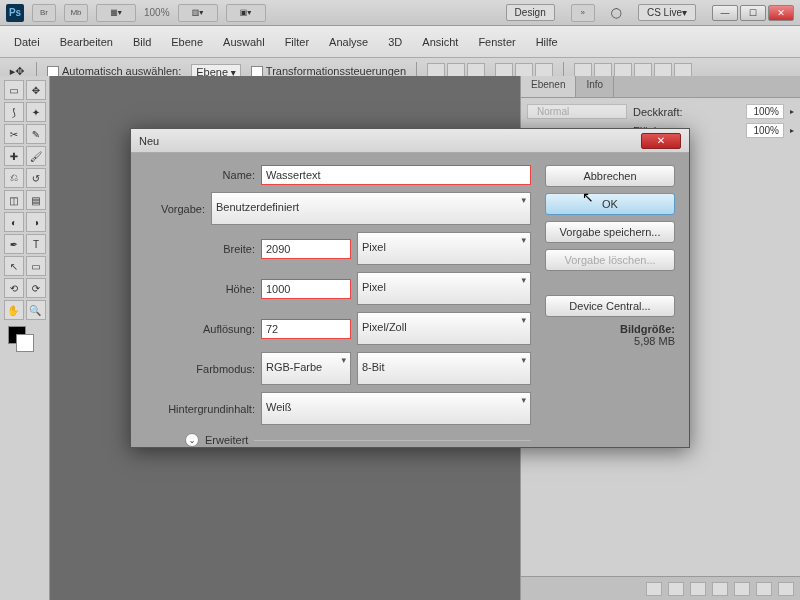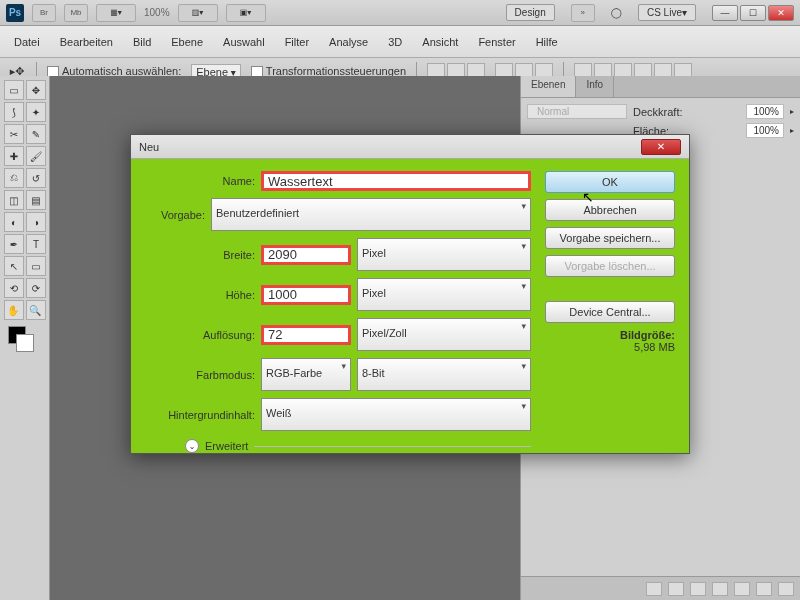--- a/index.html
+++ b/index.html
@@ -33,28 +33,28 @@
 .panels{width:280px;background:#c8c8c8;border-left:1px solid #999;display:flex;flex-direction:column}
 .panel-tabs{height:22px;background:#b8b8b8;display:flex;border-bottom:1px solid #999}
 .ptab{padding:3px 10px;border-right:1px solid #999;font-size:10px;color:#444}
 .ptab.active{background:#d0d0d0}
 .panel-body{flex:1;background:#d0d0d0;padding:6px}
 .prow{display:flex;align-items:center;gap:6px;margin-bottom:4px;font-size:10px;color:#888}
 .psel{border:1px solid #bbb;background:#e5e5e5;padding:1px 9px;font-size:10px;color:#aaa;width:100px}
 .pval{border:1px solid #bbb;background:#fff;padding:1px 4px;font-size:10px;width:38px;text-align:right;margin-left:auto}
 .panel-foot{height:24px;background:#c0c0c0;border-top:1px solid #999;display:flex;align-items:center;justify-content:flex-end;gap:6px;padding:0 6px}
 .pf-icon{width:16px;height:14px;border:1px solid #aaa;background:#ddd}
-.dialog{position:absolute;top:134px;left:130px;width:560px;height:320px;background:#84cc16;border:1px solid #555;box-shadow:0 4px 20px rgba(0,0,0,0.5)}
+.dialog{position:absolute;top:128px;left:130px;width:560px;height:320px;background:#a3a3a3;border:1px solid #555;box-shadow:0 4px 20px rgba(0,0,0,0.5)}
 .dlg-title{height:24px;background:linear-gradient(#e8e8e8,#d5d5d5);border-bottom:1px solid #aaa;display:flex;align-items:center;padding:0 8px;font-size:11px}
 .dlg-close{margin-left:auto;width:40px;height:16px;background:linear-gradient(#d55,#b22);border:1px solid #822;border-radius:2px;color:#fff;display:flex;align-items:center;justify-content:center;font-size:10px}
 .dlg-body{display:flex;padding:12px 14px;gap:14px}
 .dlg-form{flex:1}
 .frow{display:flex;align-items:center;margin-bottom:7px;gap:6px}
 .flabel{width:110px;text-align:right;font-size:11px;color:#333}
-.finput{border:3px solid #ef4444;background:#fff;padding:2px 4px;font-size:13px;height:20px}
+.finput{border:1px solid #ef4444;background:#fff;padding:2px 4px;font-size:11px;height:20px}
 .fselect{border:1px solid #888;background:linear-gradient(#fdfdfd,#e5e5e5);padding:8px 4px;font-size:11px;height:33px;position:relative}
 .fselect::after{content:"▾";position:absolute;right:4px;top:2px;font-size:9px;color:#555}
 .disabled{color:#aaa;background:#e8e8e8}
 .dlg-btns{width:130px;display:flex;flex-direction:column;gap:6px}
 .dbtn{height:22px;border:1px solid #888;border-radius:3px;background:linear-gradient(#fdfdfd,#dedede);display:flex;align-items:center;justify-content:center;font-size:11px}
 .dbtn.primary{background:linear-gradient(#dff1fb,#aed7ee);border-color:#5a9bc8}
 .dbtn.dis{color:#aaa}
 .info-block{text-align:right;font-size:11px}
 .adv-row{display:flex;align-items:center;gap:6px;margin-top:8px;margin-left:40px}
 .adv-chv{width:14px;height:14px;border:1px solid #888;border-radius:7px;display:flex;align-items:center;justify-content:center;font-size:8px;background:#fff}
@@ -227,22 +227,22 @@
           <span class="flabel">Hintergrundinhalt:</span>
           <div class="fselect" style="flex:1">Weiß</div>
         </div>
       <div class="adv-row">
           <span class="adv-chv">⌄</span>
           <span>Erweitert</span>
           <div class="hr"></div>
         </div>
     </div>
     <div class="dlg-btns">
+      <div class="dbtn">Abbrechen</div>
       <div class="dbtn primary">OK</div>
-      <div class="dbtn">Abbrechen</div>
       <div class="dbtn">Vorgabe speichern...</div>
       <div class="dbtn dis">Vorgabe löschen...</div>
       <div style="height:12px"></div>
       <div class="dbtn">Device Central...</div>
       <div class="info-block">
         <div style="font-weight:bold">Bildgröße:</div>
         <div>5,98 MB</div>
       </div>
     </div>
   </div>

